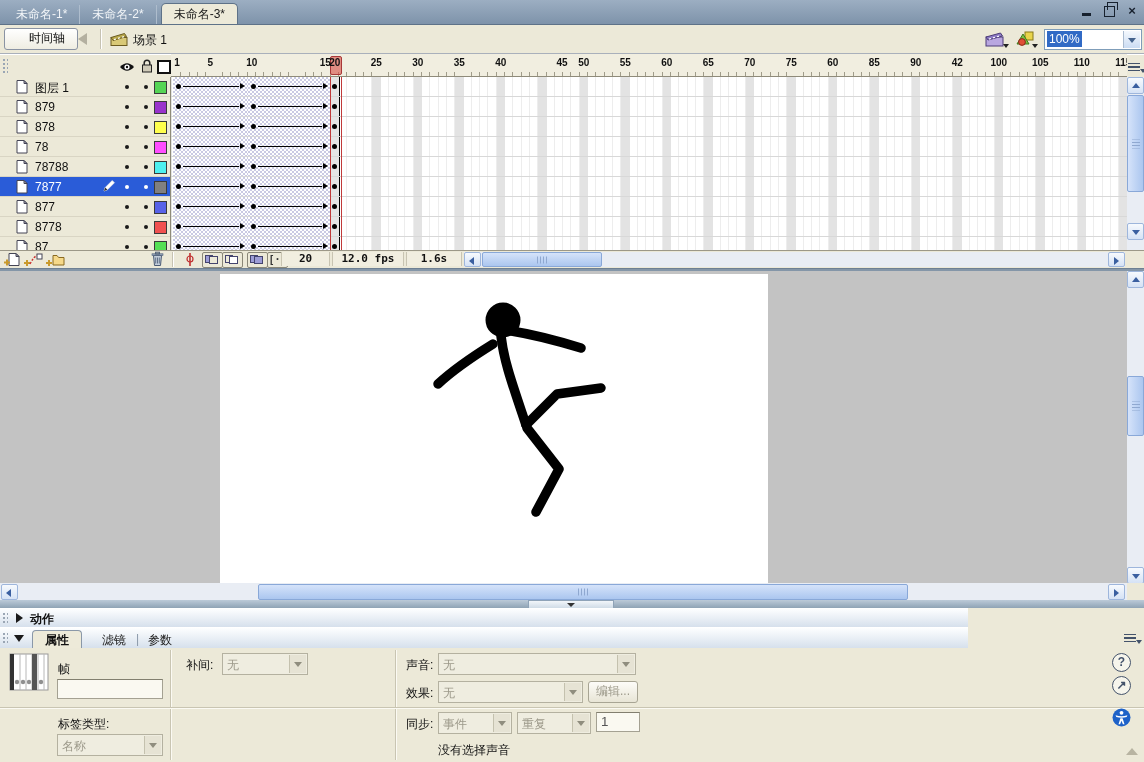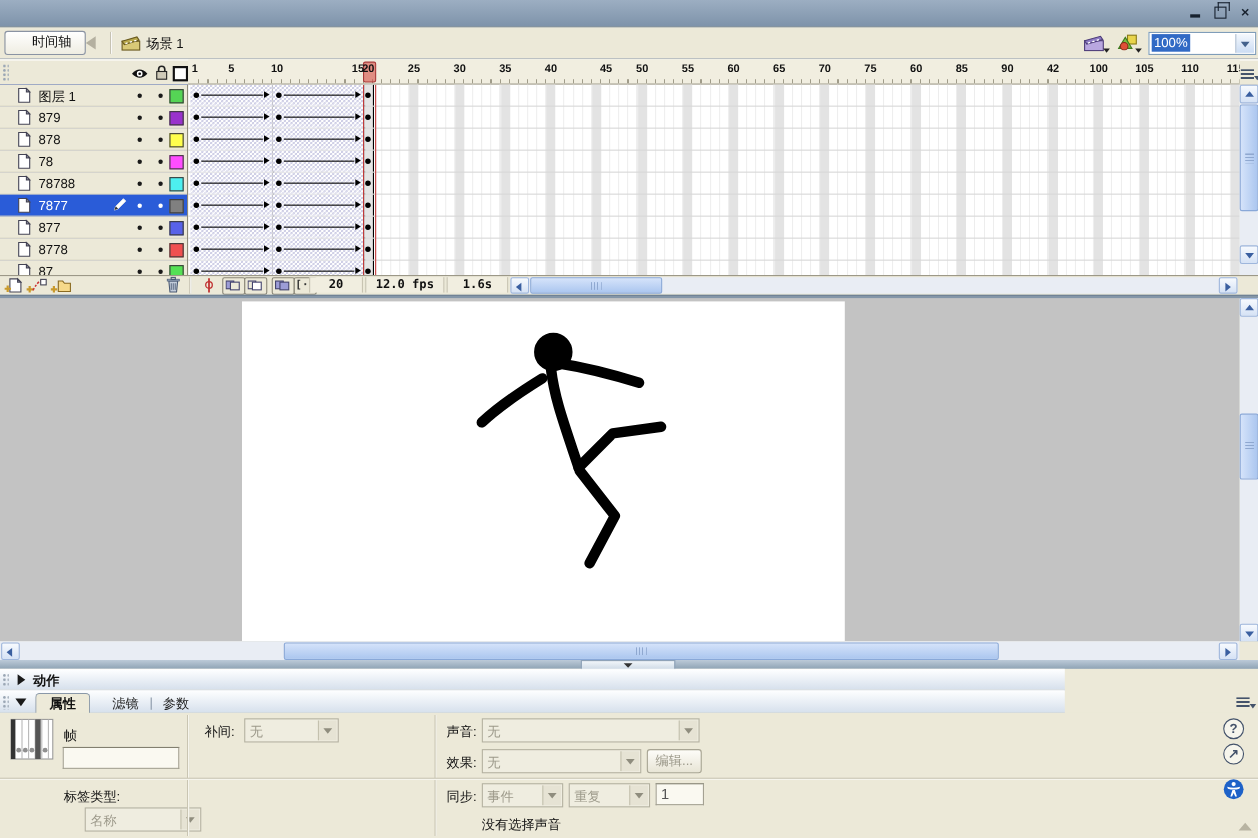--- a/index.html
+++ b/index.html
@@ -139,20 +139,25 @@
   .circ{position:absolute;width:17px;height:17px;border:1.5px solid #44536B;border-radius:50%;
         text-align:center;line-height:16px;color:#44536B;font-weight:bold;font-size:12px;background:#F6F5EC;}
   #resize-tri{position:absolute;width:0;height:0;border-left:6px solid transparent;border-right:6px solid transparent;border-bottom:7px solid #B8B4A2;}
 </style>
 </head>
 <body>
 
 <div id="app">
 
   <div id="tabbar" class="abs">
+    <div id="doc-tabs">
+        <div class="tab">未命名-1*</div>
+        <div class="tab">未命名-2*</div>
+        <div class="tab active">未命名-3*</div>
+      </div>
     <div id="winctl">
       <div class="wbtn">
           <span class="minbar"></span>
         </div>
       <div class="wbtn">
           <span class="rsq"></span>
         </div>
       <div class="wbtn">×</div>
     </div>
   </div>
@@ -208,21 +213,21 @@
     <div id="ruler-numbers">
         <span class="rnum" style="left: 6.15px;">1</span>
         <span class="rnum" style="left: 39.35px;">5</span>
         <span class="rnum" style="left: 80.85px;">10</span>
         <span class="rnum" style="left: 122.35px; margin-left: 32px;">15</span>
         <span class="rnum" style="left: 163.85px;">20</span>
         <span class="rnum" style="left: 205.35px;">25</span>
         <span class="rnum" style="left: 246.85px;">30</span>
         <span class="rnum" style="left: 288.35px;">35</span>
         <span class="rnum" style="left: 329.85px;">40</span>
-        <span class="rnum" style="left: 380px;">45</span>
+        <span class="rnum" style="left: 391px;">45</span>
         <span class="rnum" style="left: 412.85px;">50</span>
         <span class="rnum" style="left: 454.35px;">55</span>
         <span class="rnum" style="left: 495.85px;">60</span>
         <span class="rnum" style="left: 537.35px;">65</span>
         <span class="rnum" style="left: 578.85px;">70</span>
         <span class="rnum" style="left: 620.35px;">75</span>
         <span class="rnum" style="left: 661.85px;">60</span>
         <span class="rnum" style="left: 703.35px;">85</span>
         <span class="rnum" style="left: 744.85px;">90</span>
         <span class="rnum" style="left: 786.35px;">42</span>
@@ -619,21 +624,21 @@
       <g fill="#909090">
           <circle cx="8" cy="29" r="2.2"></circle>
           <circle cx="14" cy="29" r="2.2"></circle>
           <circle cx="20" cy="29" r="2.2"></circle>
           <circle cx="32" cy="29" r="2.2"></circle>
         </g>
     </svg>
     <span class="plabel" style="left:58px;top:13px;">帧</span>
     <input class="tinput" style="left: 57px; top: 31px; width: 96px; height: 18px;" value="">
     <span class="plabel" style="left:58px;top:68px;">标签类型:</span>
-    <div class="combo dis" style="left:57px;top:86px;width:104px;margin-left:20px;">
+    <div class="combo dis" style="left:57px;top:86px;width:104px;">
       <span class="cf">名称</span>
         <span class="cbx"></span>
     </div>
 
     <div class="pdiv-v" style="left:170px;"></div>
 
     <span class="plabel" style="left:186px;top:9px;">补间:</span>
     <div class="combo dis" style="left:222px;top:5px;width:84px;">
       <span class="cf">无</span>
         <span class="cbx"></span>

